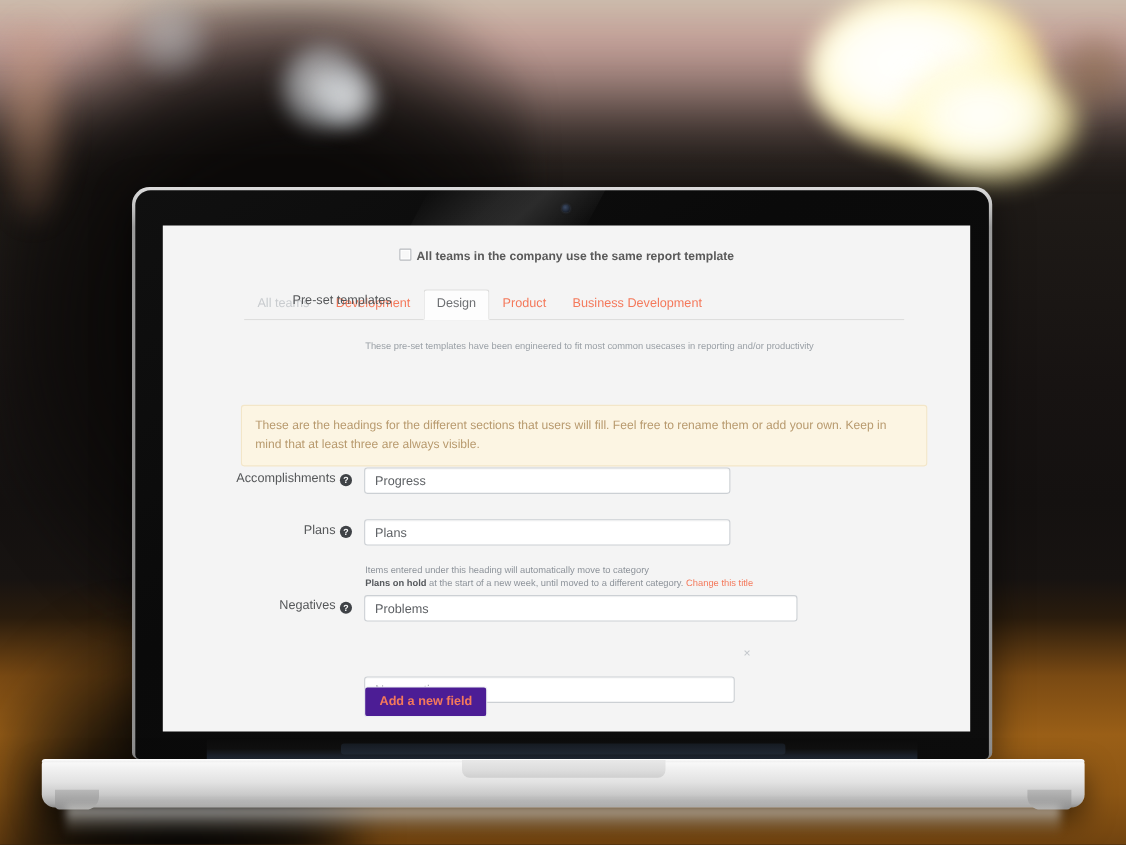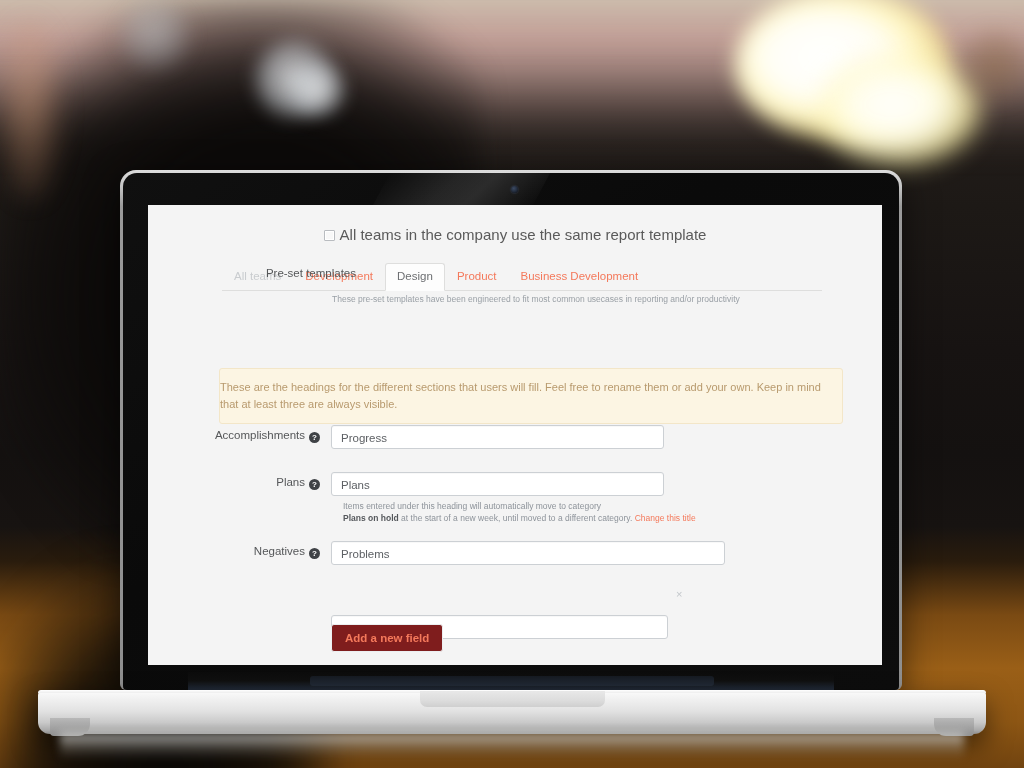--- a/index.html
+++ b/index.html
@@ -121,21 +121,21 @@
     position:absolute;left:60px;top:733px;width:904px;height:26px;
     background:linear-gradient(to bottom, rgba(228,228,226,.72), rgba(200,196,185,.28) 55%, rgba(180,170,150,0));
     filter:blur(4px);
   }
 
   
   .page{position:absolute;left:0;top:0;width:734px;height:460px;}
 
   .topcheck{
     position:absolute;left:0;top:21px;width:734px;
-    text-align:center;font-size:15px;color:#5a5a5a;
+    text-align:center;font-size:11px;color:#5a5a5a;font-weight:bold;
   }
   .topcheck .cb{
     display:inline-block;width:9px;height:9px;border:1px solid #b9bcc0;
     background:#f8f8f8;vertical-align:-1px;margin-right:5px;border-radius:1px;
     box-shadow:inset 0 0 0 1px #fff;
   }
 
   .tabs{
     position:absolute;left:74px;top:58px;width:600px;height:27px;
     border-bottom:1px solid #dededd;
@@ -187,38 +187,38 @@
     border-top:4px solid #4a4d50;
   }
 
   .hint{
     position:absolute;font-size:8.5px;color:#9aa0a6;line-height:11px;
   }
 
   .notice{
     position:absolute;left:71px;top:163px;width:624px;
     background:#fcf5e3;border:1px solid #f3e6c8;border-radius:3px;
-    padding:10px 0;box-sizing:border-box;
+    padding:10px 12px;box-sizing:border-box;
     font-size:11px;line-height:17px;color:#b89a6e;
   }
 
   .subnote{
     position:absolute;font-size:8.5px;line-height:11.5px;color:#8d939a;
   }
   .subnote b{color:#55585c;font-weight:bold;}
   .subnote a{color:#f4795b;text-decoration:none;}
 
   .rm{
     position:absolute;font-size:11px;color:#c3c7cb;cursor:pointer;
     line-height:24px;
   }
 
   .addbtn{
     position:absolute;left:183px;top:419px;
-    border:1px solid #eceff1;background:#7f1d1d;border-radius:3px;
+    border:1px solid #eceff1;background:#4c1d95;border-radius:3px;
     font-size:11.5px;font-weight:bold;color:#f4795b;
     padding:7px 13px;cursor:pointer;
   }
 </style>
 </head>
 <body>
 
 <div id="bg">
   <div class="layer bg-base"></div>
   <div class="layer bg-pinkwall"></div>
@@ -251,35 +251,35 @@
         <span class="cb"></span><span>All teams in the company use the same report template</span>
       </div>
 
       <div class="tabs">
         <span class="tab muted">All teams</span><span class="tab">Development</span><span class="tab active">Design</span><span class="tab">Product</span><span class="tab">Business Development</span>
       </div>
 
       <div class="lbl" style="left:0;top:62px;width:172px;margin-left:36px;">Pre-set templates</div>
 
 
-      <div class="hint" style="left:184px;top:89px;width:520px;">These pre-set templates have been engineered to fit most common usecases in reporting and/or productivity</div>
+      <div class="hint" style="left:184px;top:104px;width:520px;">These pre-set templates have been engineered to fit most common usecases in reporting and/or productivity</div>
 
       <div class="notice">These are the headings for the different sections that users will fill. Feel free to rename them or add your own. Keep in mind that at least three are always visible.</div>
 
       <div class="lbl" style="left:0;top:224px;width:172px;">
         <span>Accomplishments</span><span class="help">?</span>
       </div>
       <div class="field" style="left:183px;top:220px;width:333px;">Progress</div>
 
       <div class="lbl" style="left:0;top:271px;width:172px;">
         <span>Plans</span><span class="help">?</span>
       </div>
       <div class="field" style="left:183px;top:267px;width:333px;">Plans</div>
 
-      <div class="subnote" style="left:184px;top:296px;width:470px;margin-left:11px;">
+      <div class="subnote" style="left:184px;top:308px;width:470px;">
         <span>Items entered under this heading will automatically move to category</span><br>
         <b>Plans on hold</b><span> at the start of a new week, until moved to a different category. </span><a href="#">Change this title</a>
       </div>
 
       <div class="lbl" style="left:0;top:340px;width:172px;">
         <span>Negatives</span><span class="help">?</span>
       </div>
       <div class="field" style="left:183px;top:336px;width:394px;">Problems</div>
 
       <div class="field ph" style="left:183px;top:377px;width:337px;margin-top:33px;">New section</div>

